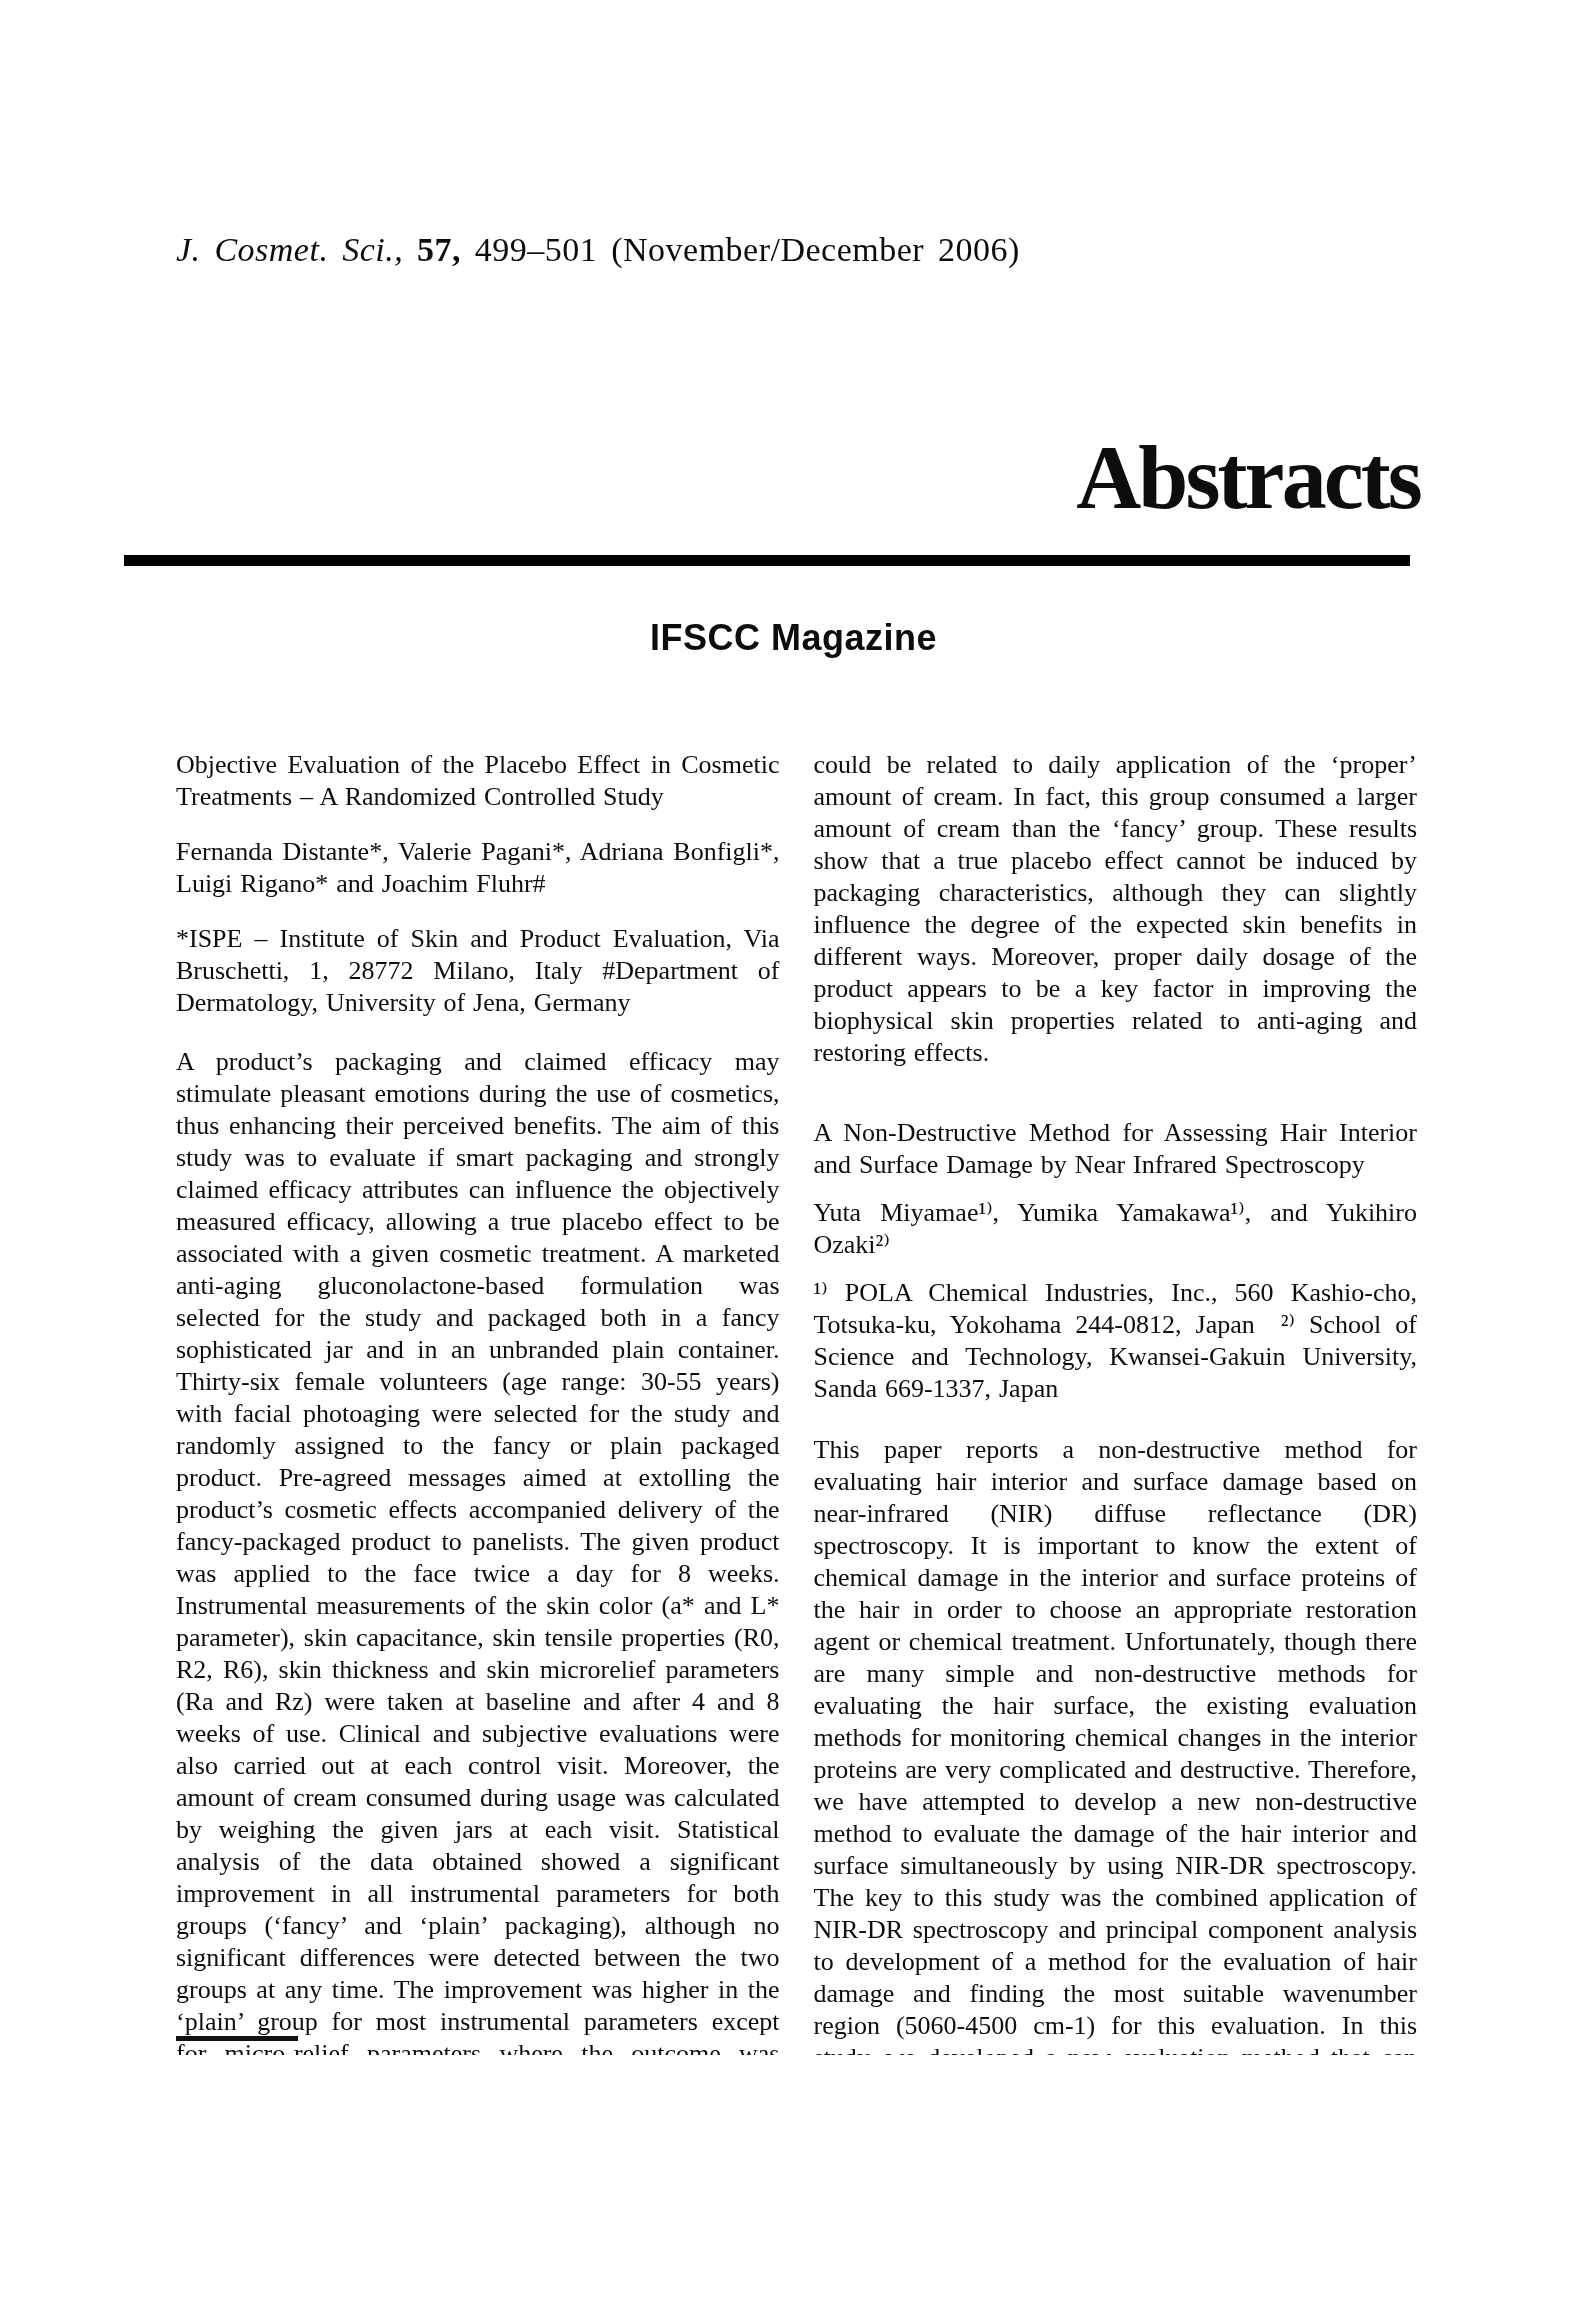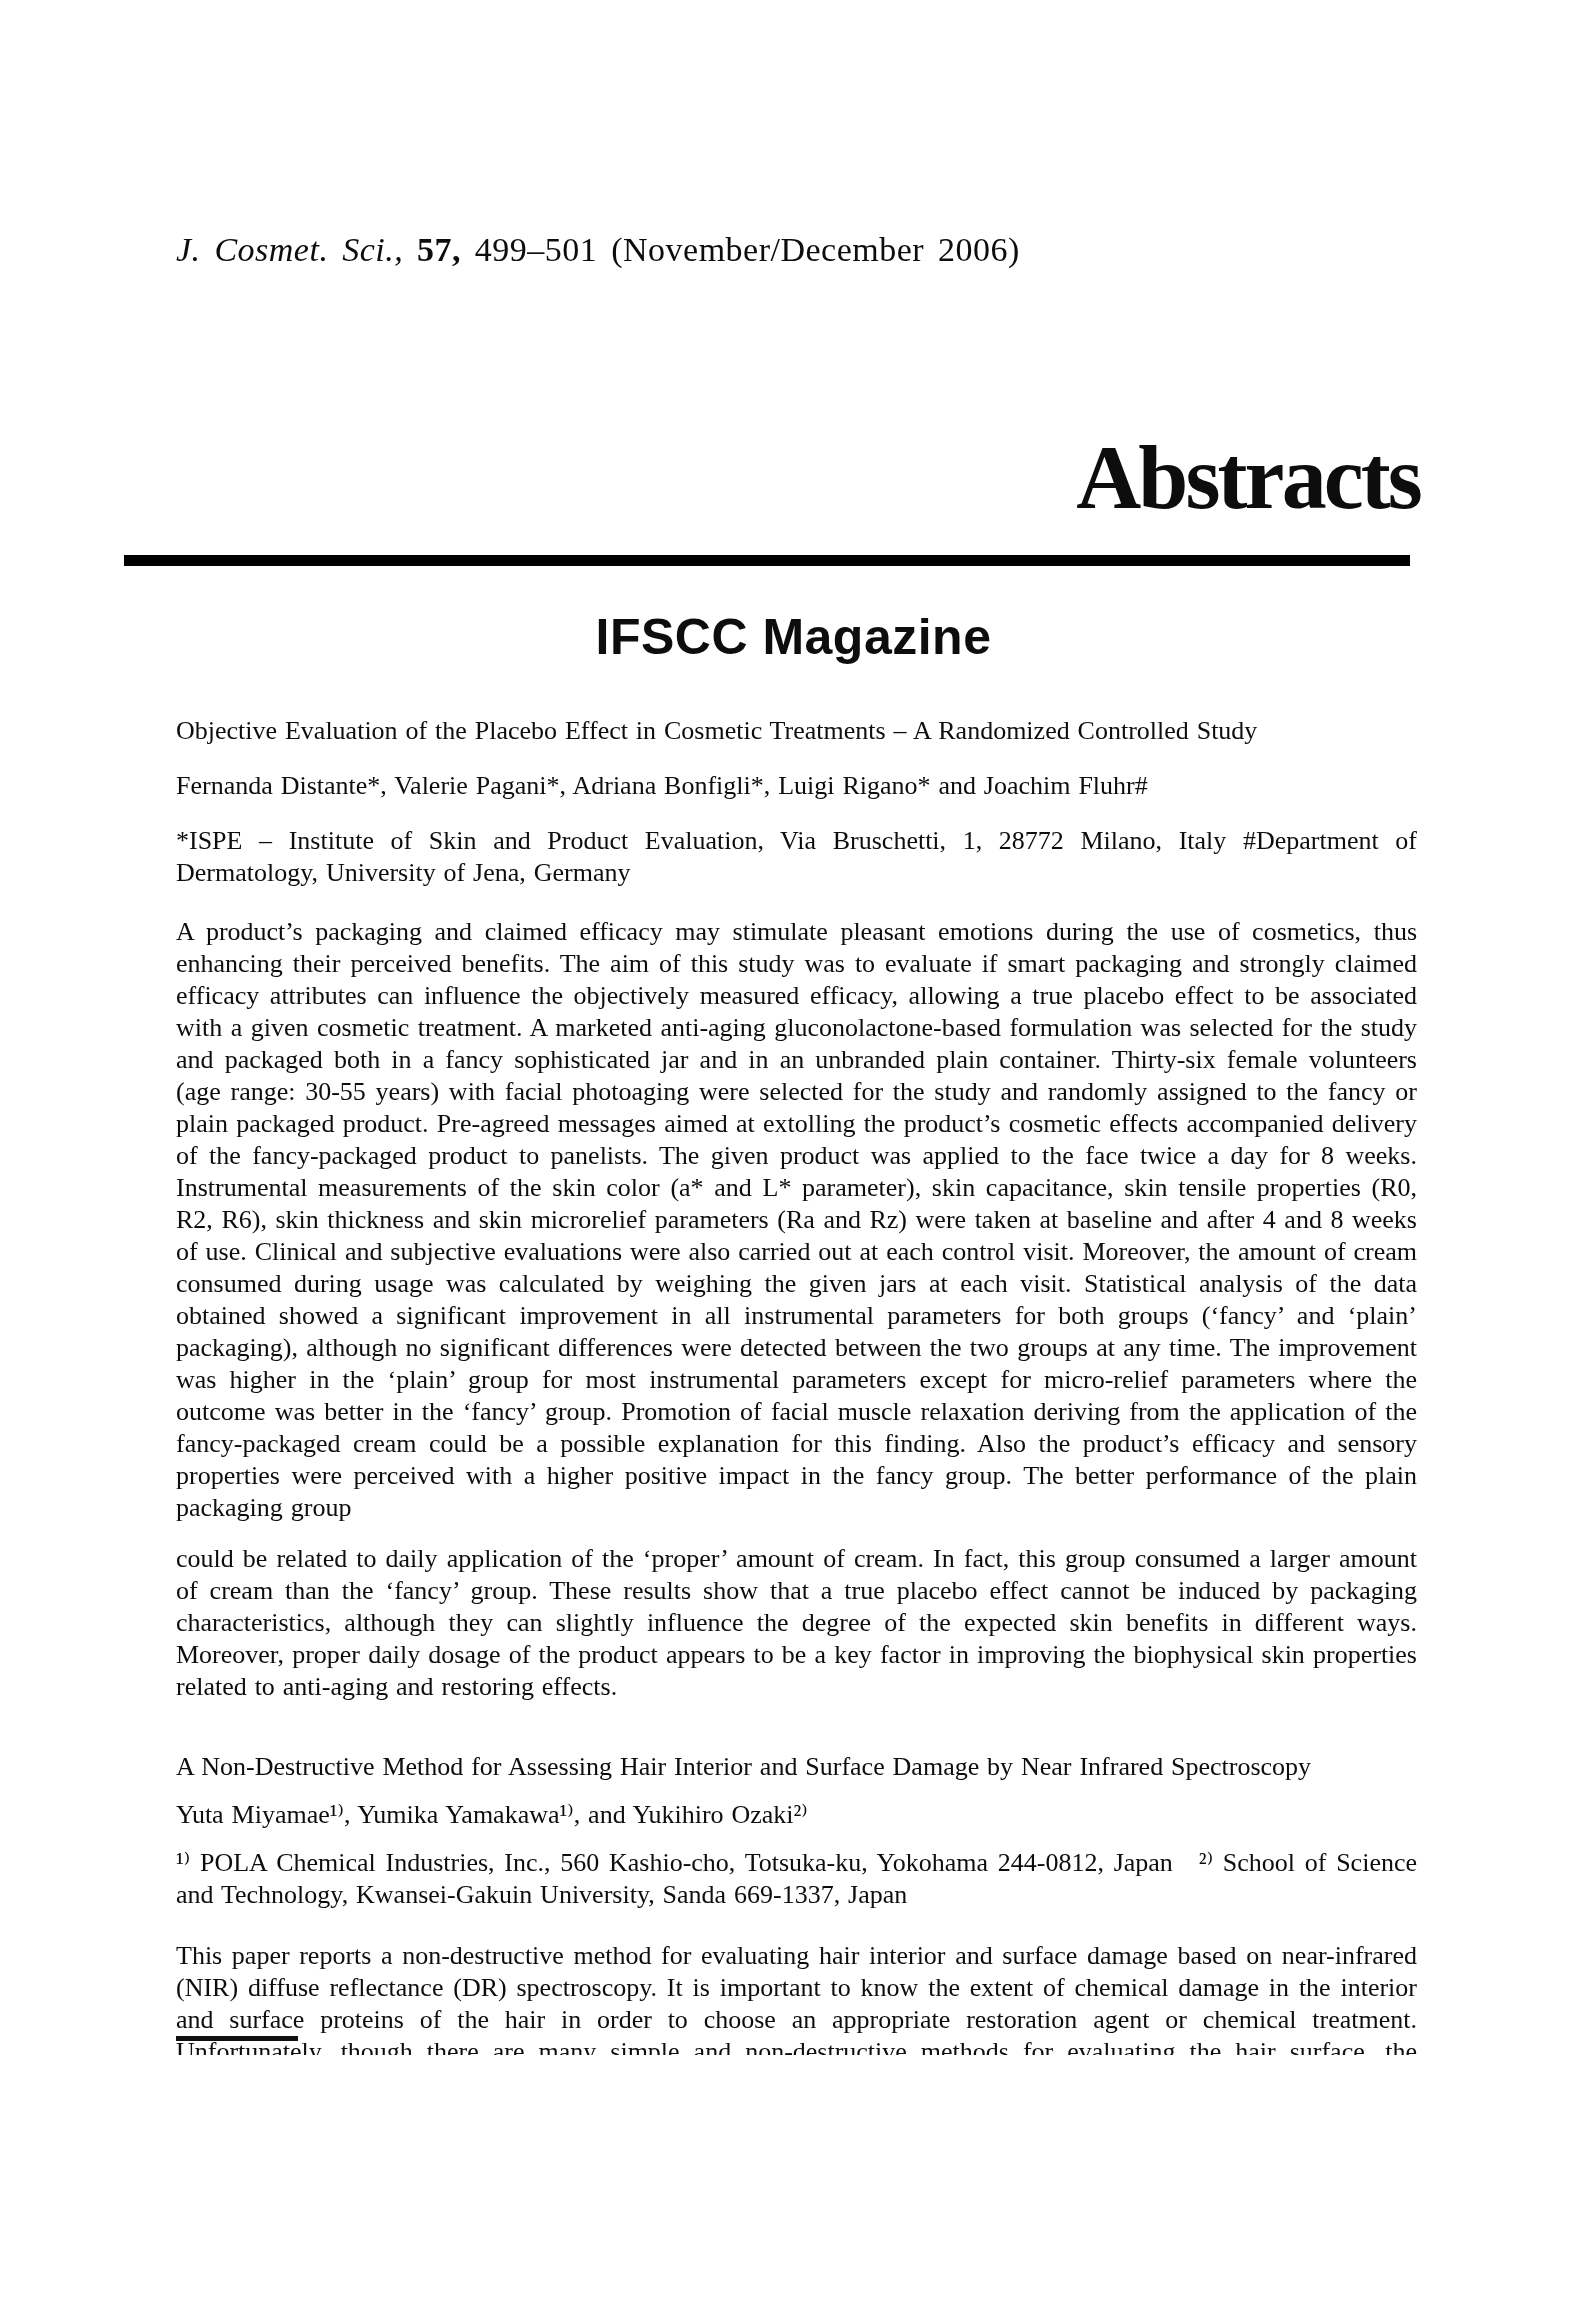--- a/index.html
+++ b/index.html
@@ -49,33 +49,32 @@
   }
   
   .section-heading {
     position: absolute;
     left: 0;
     top: 607px;
     width: 100%;
     text-align: center;
     font-family: "Liberation Sans", "DejaVu Sans", sans-serif;
     font-weight: bold;
-    font-size: 50px;
+    font-size: 36px;
     line-height: 61px;
     letter-spacing: 0.5px;
   }
   
   .columns {
     position: absolute;
     left: 176px;
-    top: 715px;
+    top: 749px;
     width: 1241px;
     display: flex;
-    gap: 19px;
-    flex-direction: column;
+    gap: 34px;
   }
   .col {
     flex: 1 1 0;
     min-width: 0;
   }
   .col p {
     margin: 0;
     font-size: 26px;
     line-height: 32px;
     text-align: justify;

